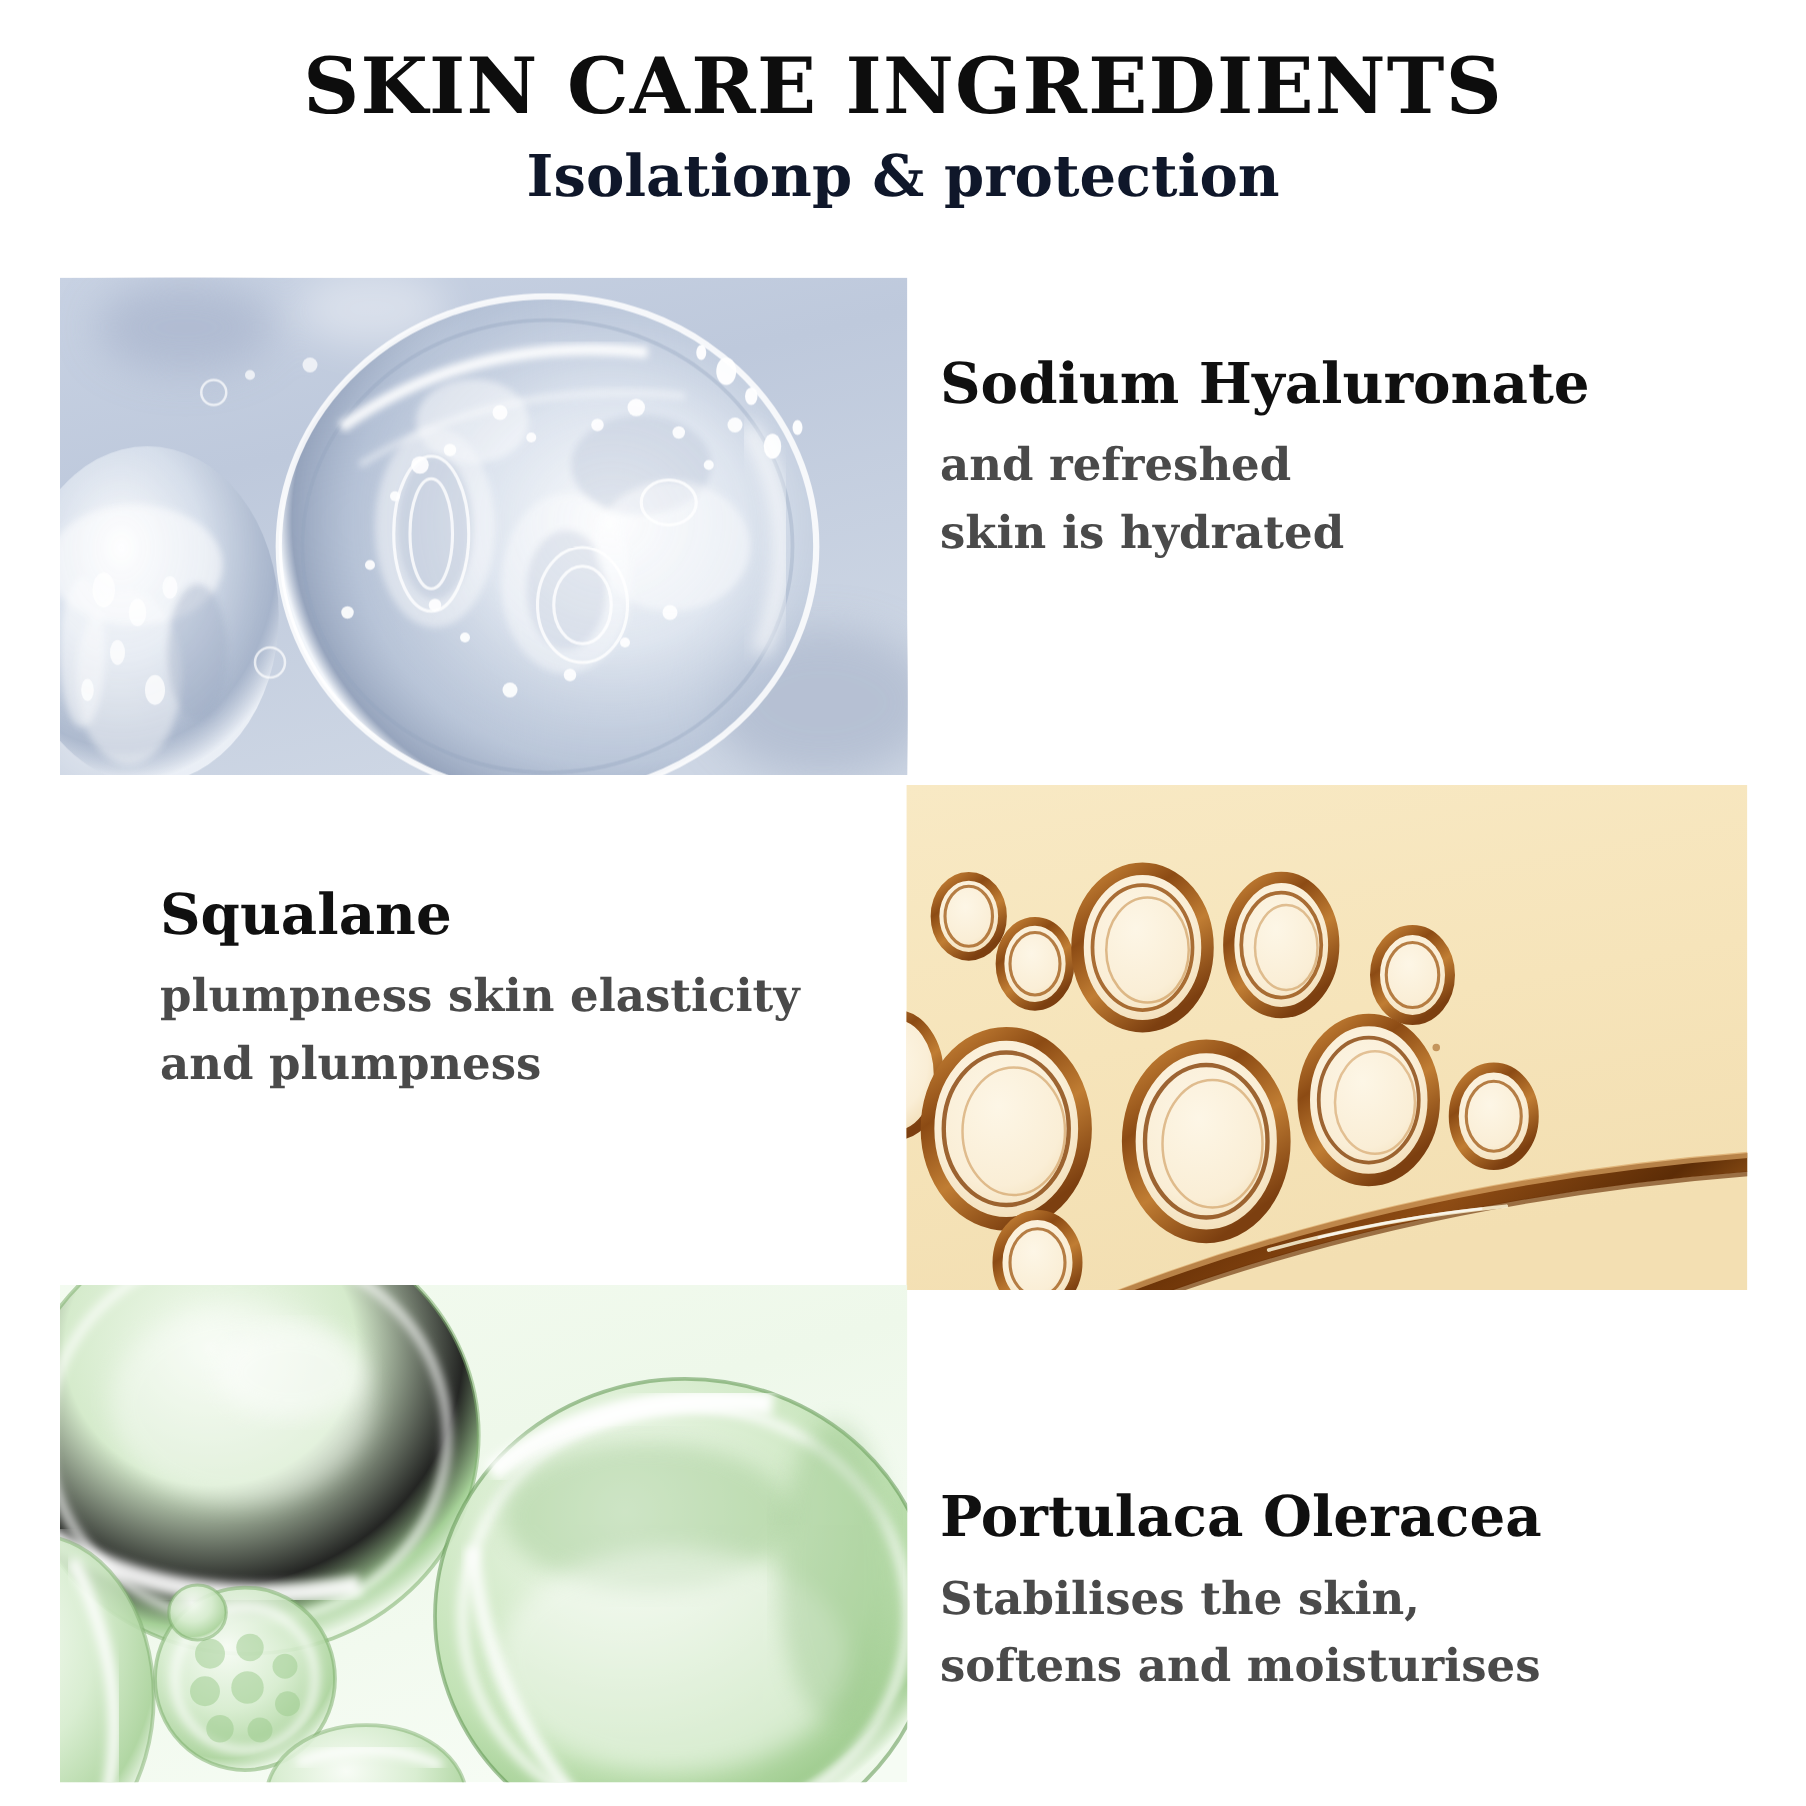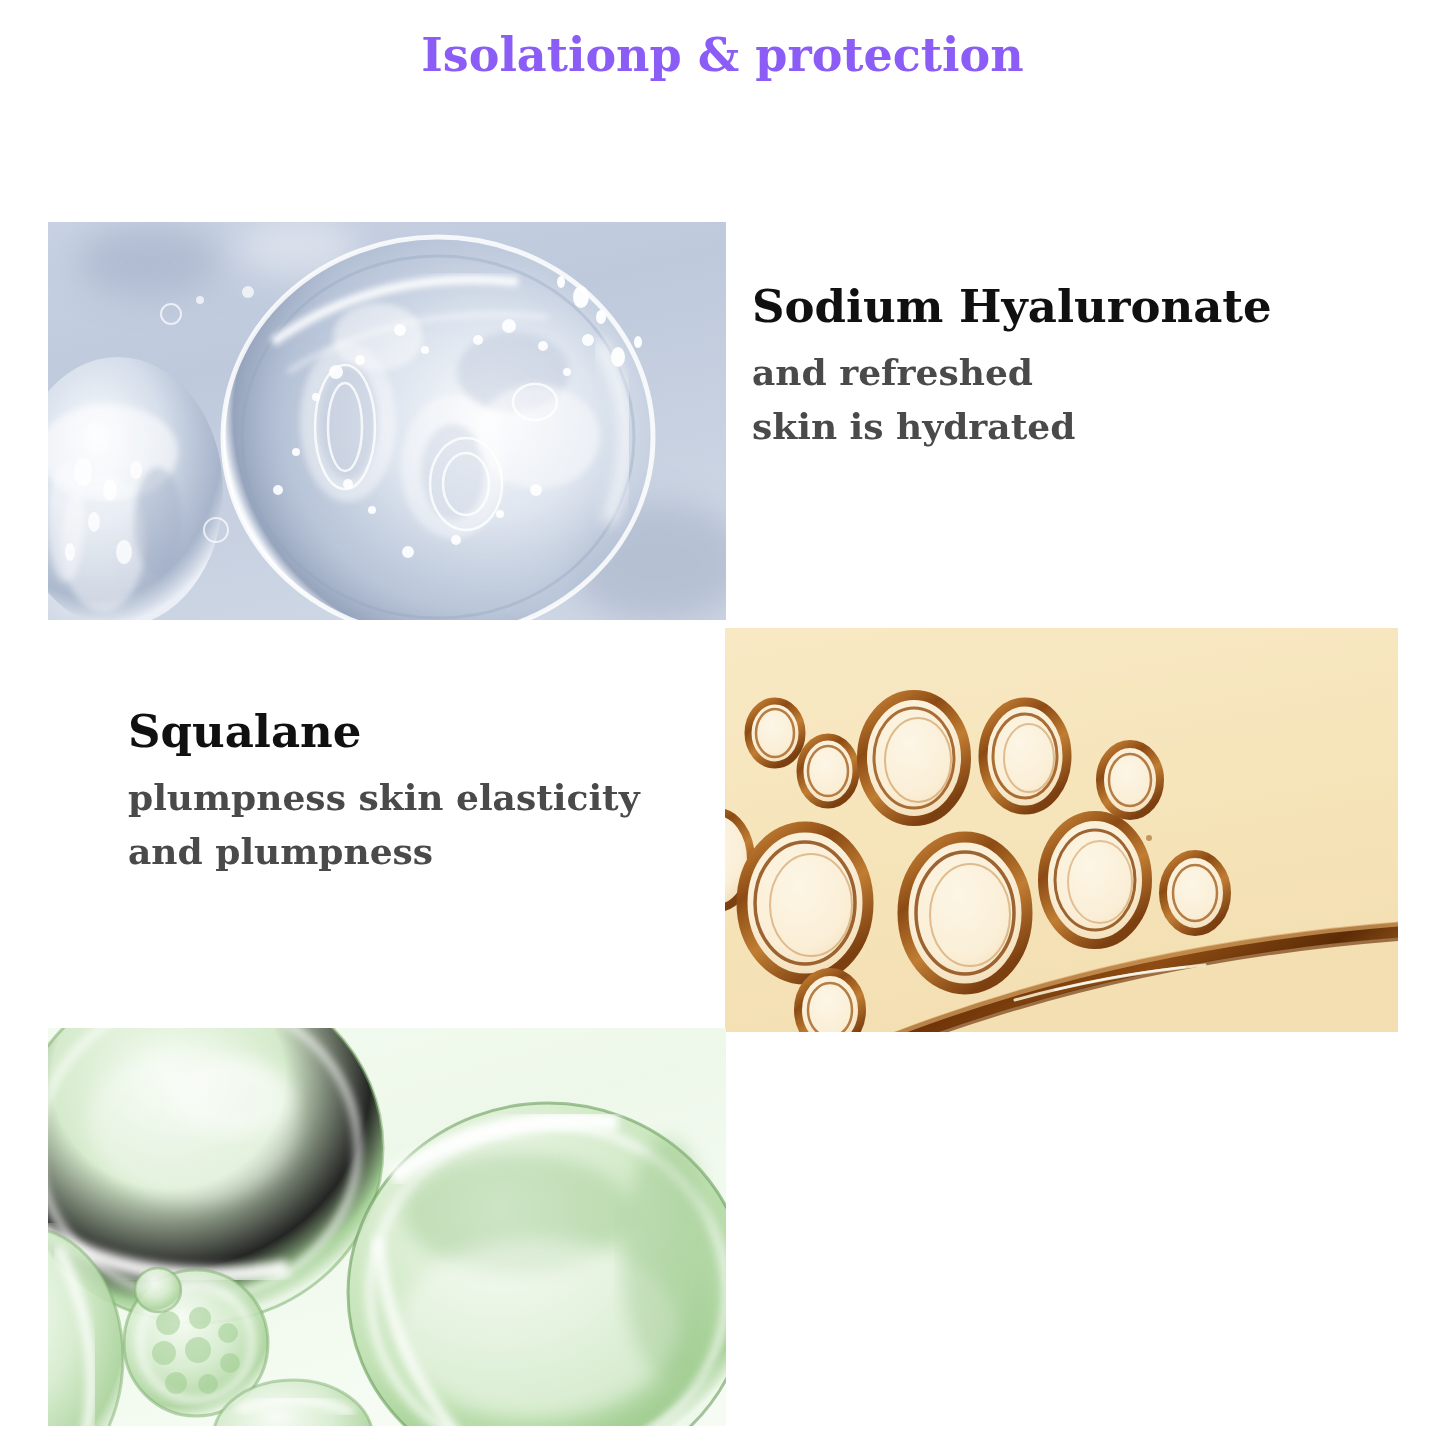--- a/index.html
+++ b/index.html
@@ -29,26 +29,26 @@
     padding-top: 36px;
     font-family: "DejaVu Serif", "Liberation Serif", serif;
     font-weight: bold;
     font-size: 62px;
     letter-spacing: 1px;
     color: #0d0d0d;
     line-height: 1.05;
     white-space: nowrap;
   }
   .sub-title {
-    margin: 15px;
+    margin: 0;
     padding-top: 16px;
     font-family: "DejaVu Serif", "Liberation Serif", serif;
     font-weight: bold;
     font-size: 46px;
-    color: #8b5cf6;
+    color: #0f172a;
     line-height: 1.05;
     white-space: nowrap;
   }
 
   
   .panel {
     position: absolute;
     overflow: hidden;
   }
   .panel svg { display: block; }
@@ -81,20 +81,21 @@
   #block-sodium  { left: 752px; top: 283px; }
   #block-squalane{ left: 128px; top: 708px; z-index: 5; }
   #block-portulaca { left: 752px; top: 1190px; }
 </style>
 </head>
 <body>
 
 <div id="page">
 
   <div class="header">
+    <div class="main-title">SKIN CARE INGREDIENTS</div>
     <div class="sub-title">Isolationp &amp; protection</div>
   </div>
 
   <div class="panel" id="panel-blue">
     <svg width="678" height="398" viewBox="0 0 678 398">
       <defs>
         <linearGradient id="blueBg" x1="0" y1="0" x2="0.4" y2="1">
           <stop offset="0%" stop-color="#c8d2e3"></stop>
           <stop offset="40%" stop-color="#bec9dc"></stop>
           <stop offset="100%" stop-color="#cdd6e4"></stop>
@@ -437,14 +438,19 @@
       </g>
 
       <g>
         <ellipse cx="245" cy="410" rx="80" ry="58" fill="url(#gBubSm)"></ellipse>
         <ellipse cx="245" cy="410" rx="80" ry="58" fill="none" stroke="#7fb070" stroke-opacity="0.5" stroke-width="3"></ellipse>
         <path d="M 190 382 Q 250 360 305 385" fill="none" stroke="#ffffff" stroke-opacity="0.85" stroke-width="8" filter="url(#gBlurSm)"></path>
       </g>
     </svg>
   </div>
 
+  <div class="ing-block" id="block-portulaca">
+    <div class="ing-title">Portulaca Oleracea</div>
+    <div class="ing-desc">Stabilises the skin,</div>
+    <div class="ing-desc">softens and moisturises</div>
+  </div>
 
 </div>
 
 </body></html>

